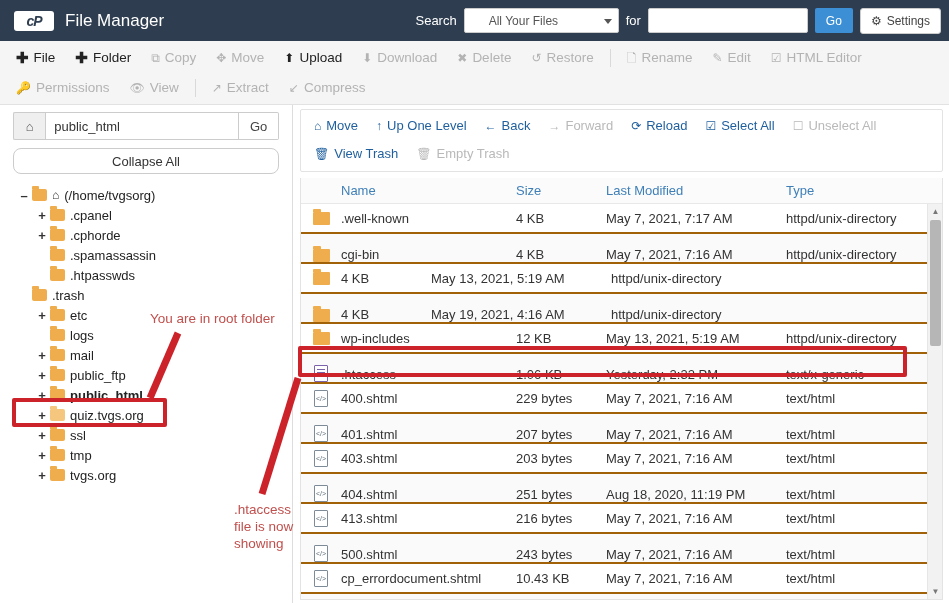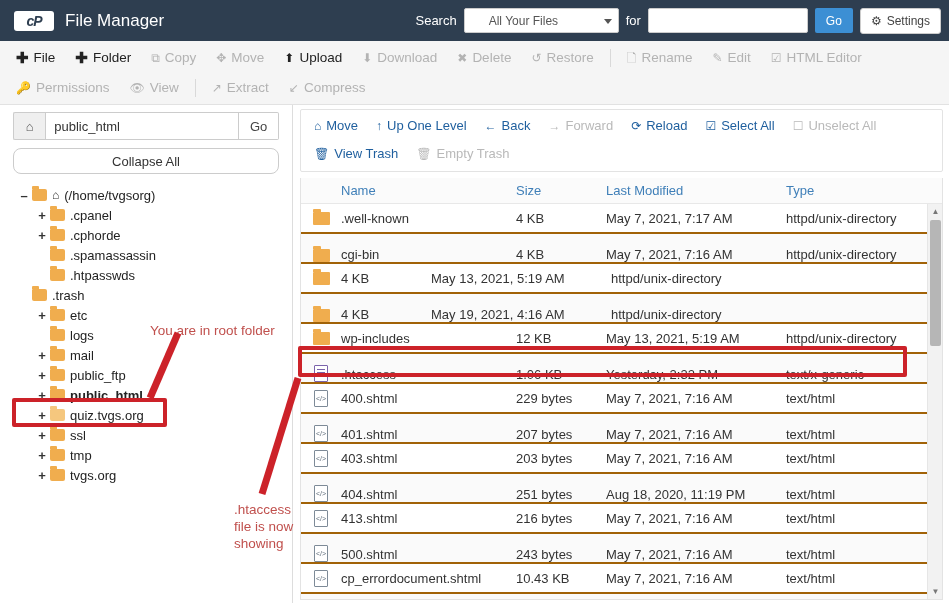--- a/index.html
+++ b/index.html
@@ -589,21 +589,21 @@
         </div>
 
       <div class="vscroll">
         <div class="vs-up">▲</div>
         <div class="vs-thumb"></div>
         <div class="vs-dn">▼</div>
       </div>
     </div>
   </div>
 
-  <div class="anno" style="left:150px; top:322px;">
+  <div class="anno" style="left:150px; top:310px;">
     <div class="anno-text">You are in root folder</div>
   </div>
 
   <div class="anno" style="left:234px; top:501px;">
     <div class="anno-text">.htaccess</div>
     <div class="anno-text">file is now</div>
     <div class="anno-text">showing</div>
   </div>
 
   <div class="box-tree"></div>

